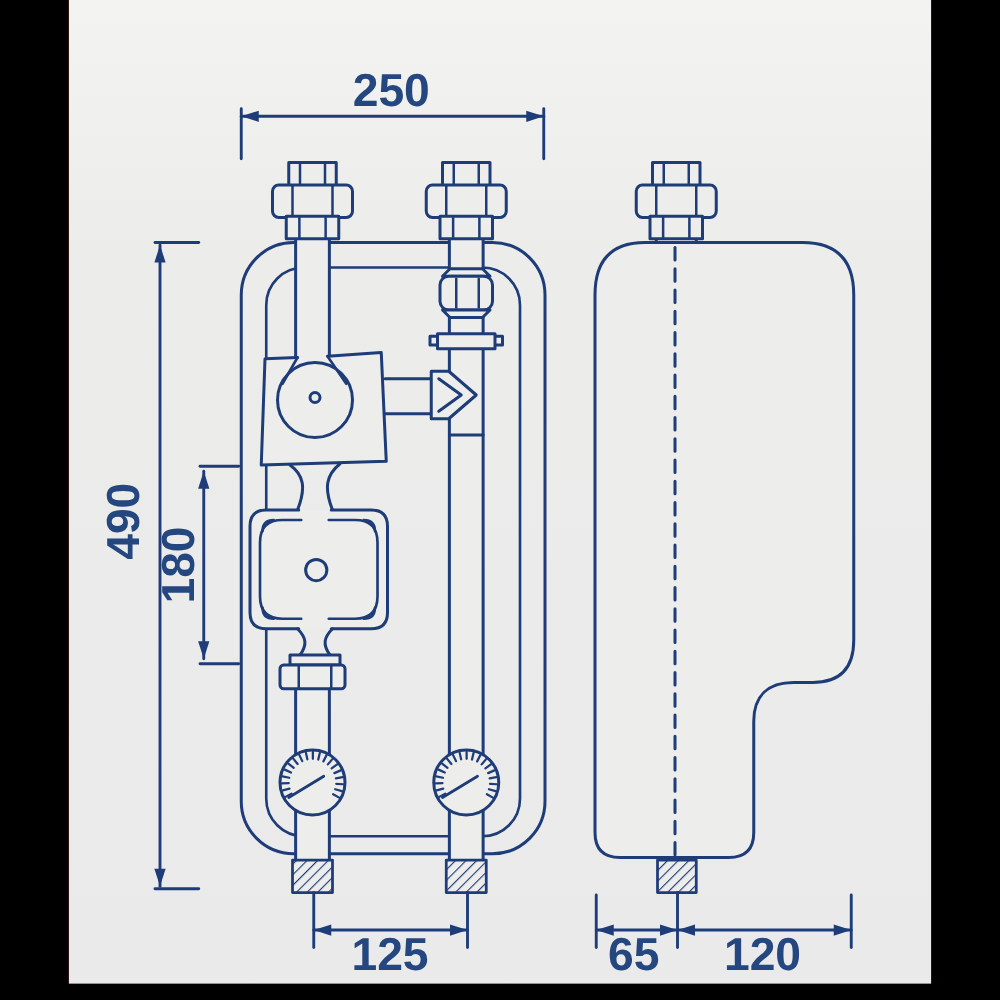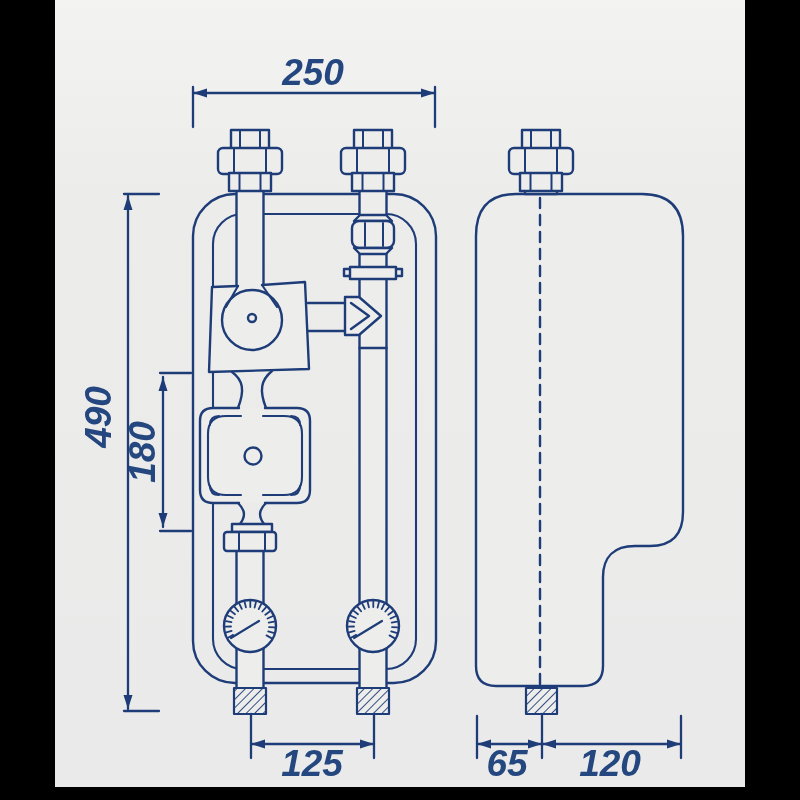--- a/index.html
+++ b/index.html
@@ -1,16 +1,16 @@
 <!DOCTYPE html>
 <html><head>
 <meta charset="utf-8">
 <style>
   html,body{margin:0;padding:0;background:#000;}
-  #stage{position:relative;width:800px;height:800px;background:#b91c1c;overflow:hidden;font-style:italic;}
+  #stage{position:relative;width:800px;height:800px;background:#b91c1c;overflow:hidden;}
   #drawing{position:absolute;left:0;top:0;}
   text{font-family:"Liberation Sans","DejaVu Sans",sans-serif;font-weight:600;font-size:37px;}
 </style>
 </head>
 <body>
 
 <div id="stage">
 <svg id="drawing" width="800" height="800" viewBox="0 0 800 800">
   <defs>
     <linearGradient id="paperGrad" x1="0" y1="0" x2="0" y2="1">

